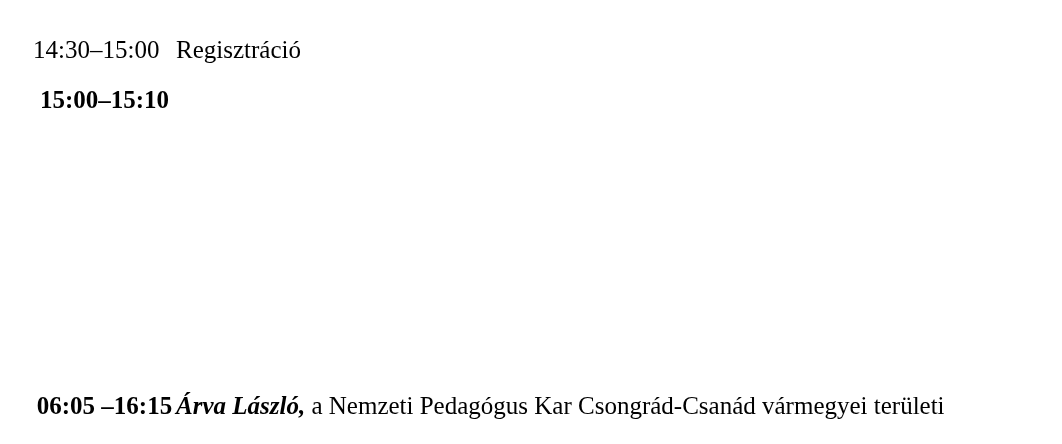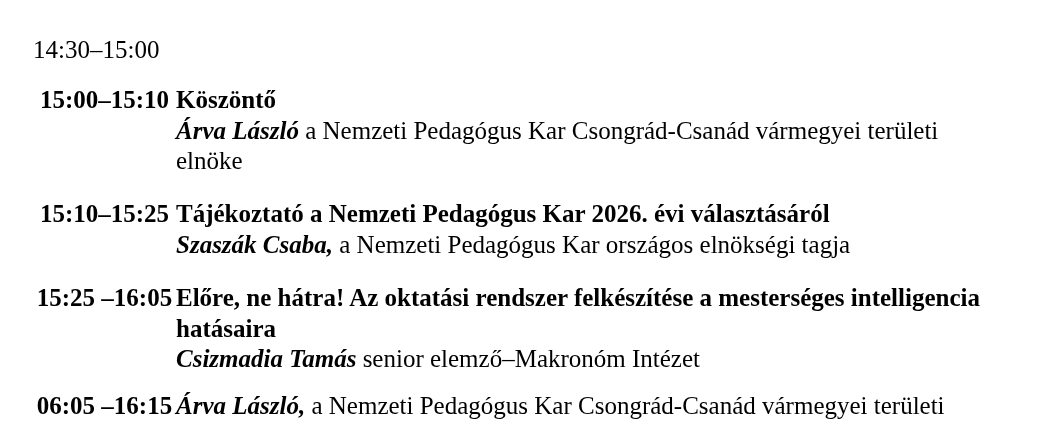--- a/index.html
+++ b/index.html
@@ -31,47 +31,30 @@
   .title-bold { font-weight: bold; }
   .speaker-name { font-weight: bold; font-style: italic; }
 </style>
 </head>
 <body>
 
 <div class="page">
 
   <div class="row" style="top:35px">
     <div class="time">14:30–15:00</div>
+    <div class="desc">
+      <div class="line">Regisztráció</div>
+    </div>
   </div>
 
   <div class="row" style="top:85px">
     <div class="time bold">15:00–15:10</div>
-    <div class="desc">
-      <div class="line title-bold">Köszöntő</div>
-      <div class="line"><span class="speaker-name">Árva László</span><span> a Nemzeti Pedagógus Kar Csongrád-Csanád vármegyei területi</span></div>
-      <div class="line">elnöke</div>
-    </div>
   </div>
 
-  <div class="row" style="top:199px">
-    <div class="time bold">15:10–15:25</div>
-    <div class="desc">
-      <div class="line title-bold">Tájékoztató a Nemzeti Pedagógus Kar 2026. évi választásáról</div>
-      <div class="line"><span class="speaker-name">Szaszák Csaba,</span><span> a Nemzeti Pedagógus Kar országos elnökségi tagja</span></div>
-    </div>
-  </div>
 
-  <div class="row" style="top:283px">
-    <div class="time bold">15:25 –16:05</div>
-    <div class="desc">
-      <div class="line title-bold">Előre, ne hátra! Az oktatási rendszer felkészítése a mesterséges intelligencia</div>
-      <div class="line title-bold">hatásaira</div>
-      <div class="line"><span class="speaker-name">Csizmadia Tamás</span><span> senior elemző–Makronóm Intézet</span></div>
-    </div>
-  </div>
 
   <div class="row" style="top:391px">
     <div class="time bold">06:05 –16:15</div>
     <div class="desc">
       <div class="line"><span class="speaker-name">Árva László,</span><span> a Nemzeti Pedagógus Kar Csongrád-Csanád vármegyei területi</span></div>
     </div>
   </div>
 
 </div>
 

